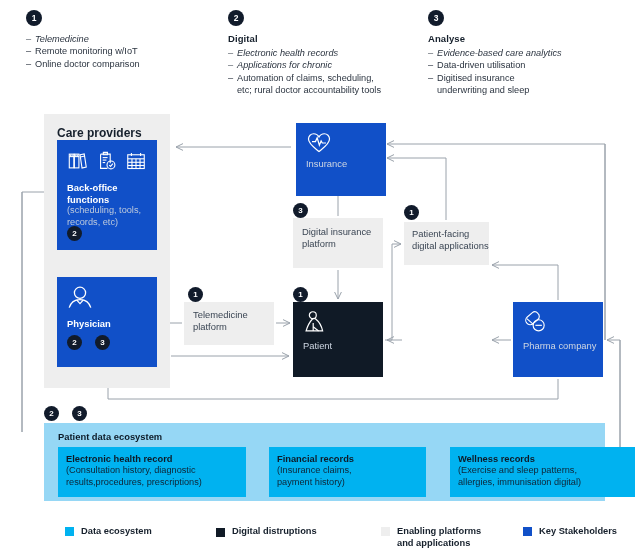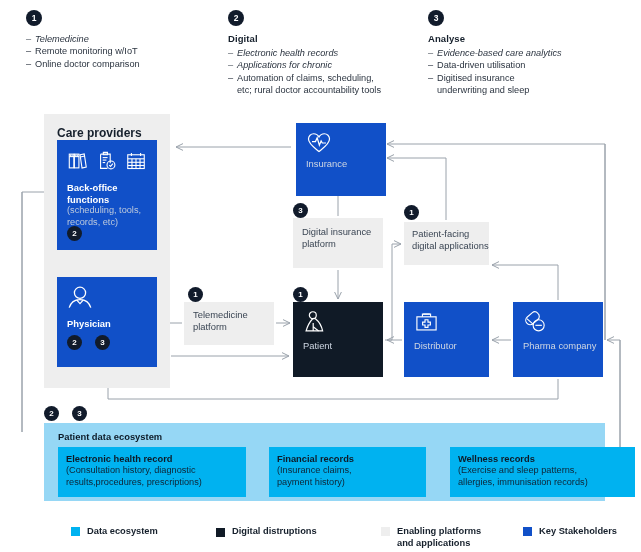--- a/index.html
+++ b/index.html
@@ -151,21 +151,21 @@
   .rec .rd { font-size:9.2px; line-height:11.5px; color:#0e2436; }
   #rec-0 { left:14px; width:188px; height:50px; }
   #rec-1 { left:225px; width:157px; height:50px; }
   #rec-2 { left:406px; width:185px; height:50px; }
 
   
   #legend { position:absolute; left:33px; top:526px; width:600px; z-index:5; }
   .leg { position:absolute; display:flex; gap:7px; align-items:flex-start; }
   .swatch { width:9px; height:9px; flex:none; margin-top:1px; }
   .leg .ltxt { font-size:9.3px; font-weight:bold; line-height:11.6px; color:#16202c; }
-  #leg-0 { left:14px;padding-left:24px; }
+  #leg-0 { left:8px;padding-left:24px; }
   #leg-1 { left:183px;align-items:center; }
   #leg-2 { left:348px; }
   #leg-3 { left:490px; }
 </style>
 </head>
 <body>
 
 <div id="stage">
 
   <svg class="wires" viewBox="0 0 641 552">
@@ -368,33 +368,20 @@
   <div class="badge" style="left:404px; top:205px;">1</div>
 
   <div class="node grey" id="telemed">
     <div class="label">
       <div>Telemedicine</div>
       <div>platform</div>
     </div>
   </div>
   <div class="badge" style="left:188px; top:287px;">1</div>
 
-  <div class="node blue" id="distributor">
-    <div class="icons">
-      <svg width="25" height="24" viewBox="0 0 26 26">
-        <g fill="none" stroke="#fff" stroke-width="1.25">
-          <rect x="2.6" y="7.4" width="20.8" height="14.2"></rect>
-          <path d="M8.6 7.4 V4.4 H17.4 V7.4"></path>
-          <path d="M9.4 4.4 H16.6"></path>
-          <path d="M11.4 10.6 H14.6 V13.2 H17.2 V16.2 H14.6 V18.8 H11.4 V16.2 H8.8 V13.2 H11.4 Z"></path>
-        </g>
-      </svg>
-    </div>
-    <div class="label">Distributor</div>
-  </div>
 
   <div class="node blue" id="pharma">
     <div class="icons">
       <svg width="25" height="24" viewBox="0 0 26 26">
         <g fill="none" stroke="#fff" stroke-width="1.25">
           <path d="M15.6 3.6 C17.6 5.3 17.6 8.5 15.6 10.3 L10.4 14.8 C8.4 16.5 5.3 16.3 3.6 14.3 C1.9 12.3 2.1 9.3 4.1 7.6 L9.3 3.1 C11.3 1.4 14 1.8 15.6 3.6 Z"></path>
           <path d="M3.6 9.4 L10.9 15.8"></path>
           <circle cx="16.4" cy="16.6" r="6"></circle>
           <path d="M12.9 16.6 H19.9"></path>
         </g>
@@ -417,21 +404,21 @@
 
     <div class="rec" id="rec-1">
       <div class="rt">Financial records</div>
       <div class="rd">(Insurance claims,</div>
       <div class="rd">payment history)</div>
     </div>
 
     <div class="rec" id="rec-2">
       <div class="rt">Wellness records</div>
       <div class="rd">(Exercise and sleep patterns,</div>
-      <div class="rd">allergies, immunisation records)</div>
+      <div class="rd">allergies, immunisation digital)</div>
     </div>
   </div>
 
   <div id="legend">
     <div class="leg" id="leg-0">
       <span class="swatch" style="background:#00b2f0;"></span>
       <span>
         <span class="ltxt" style="display:block">Data ecosystem</span>
       </span>
     </div>

